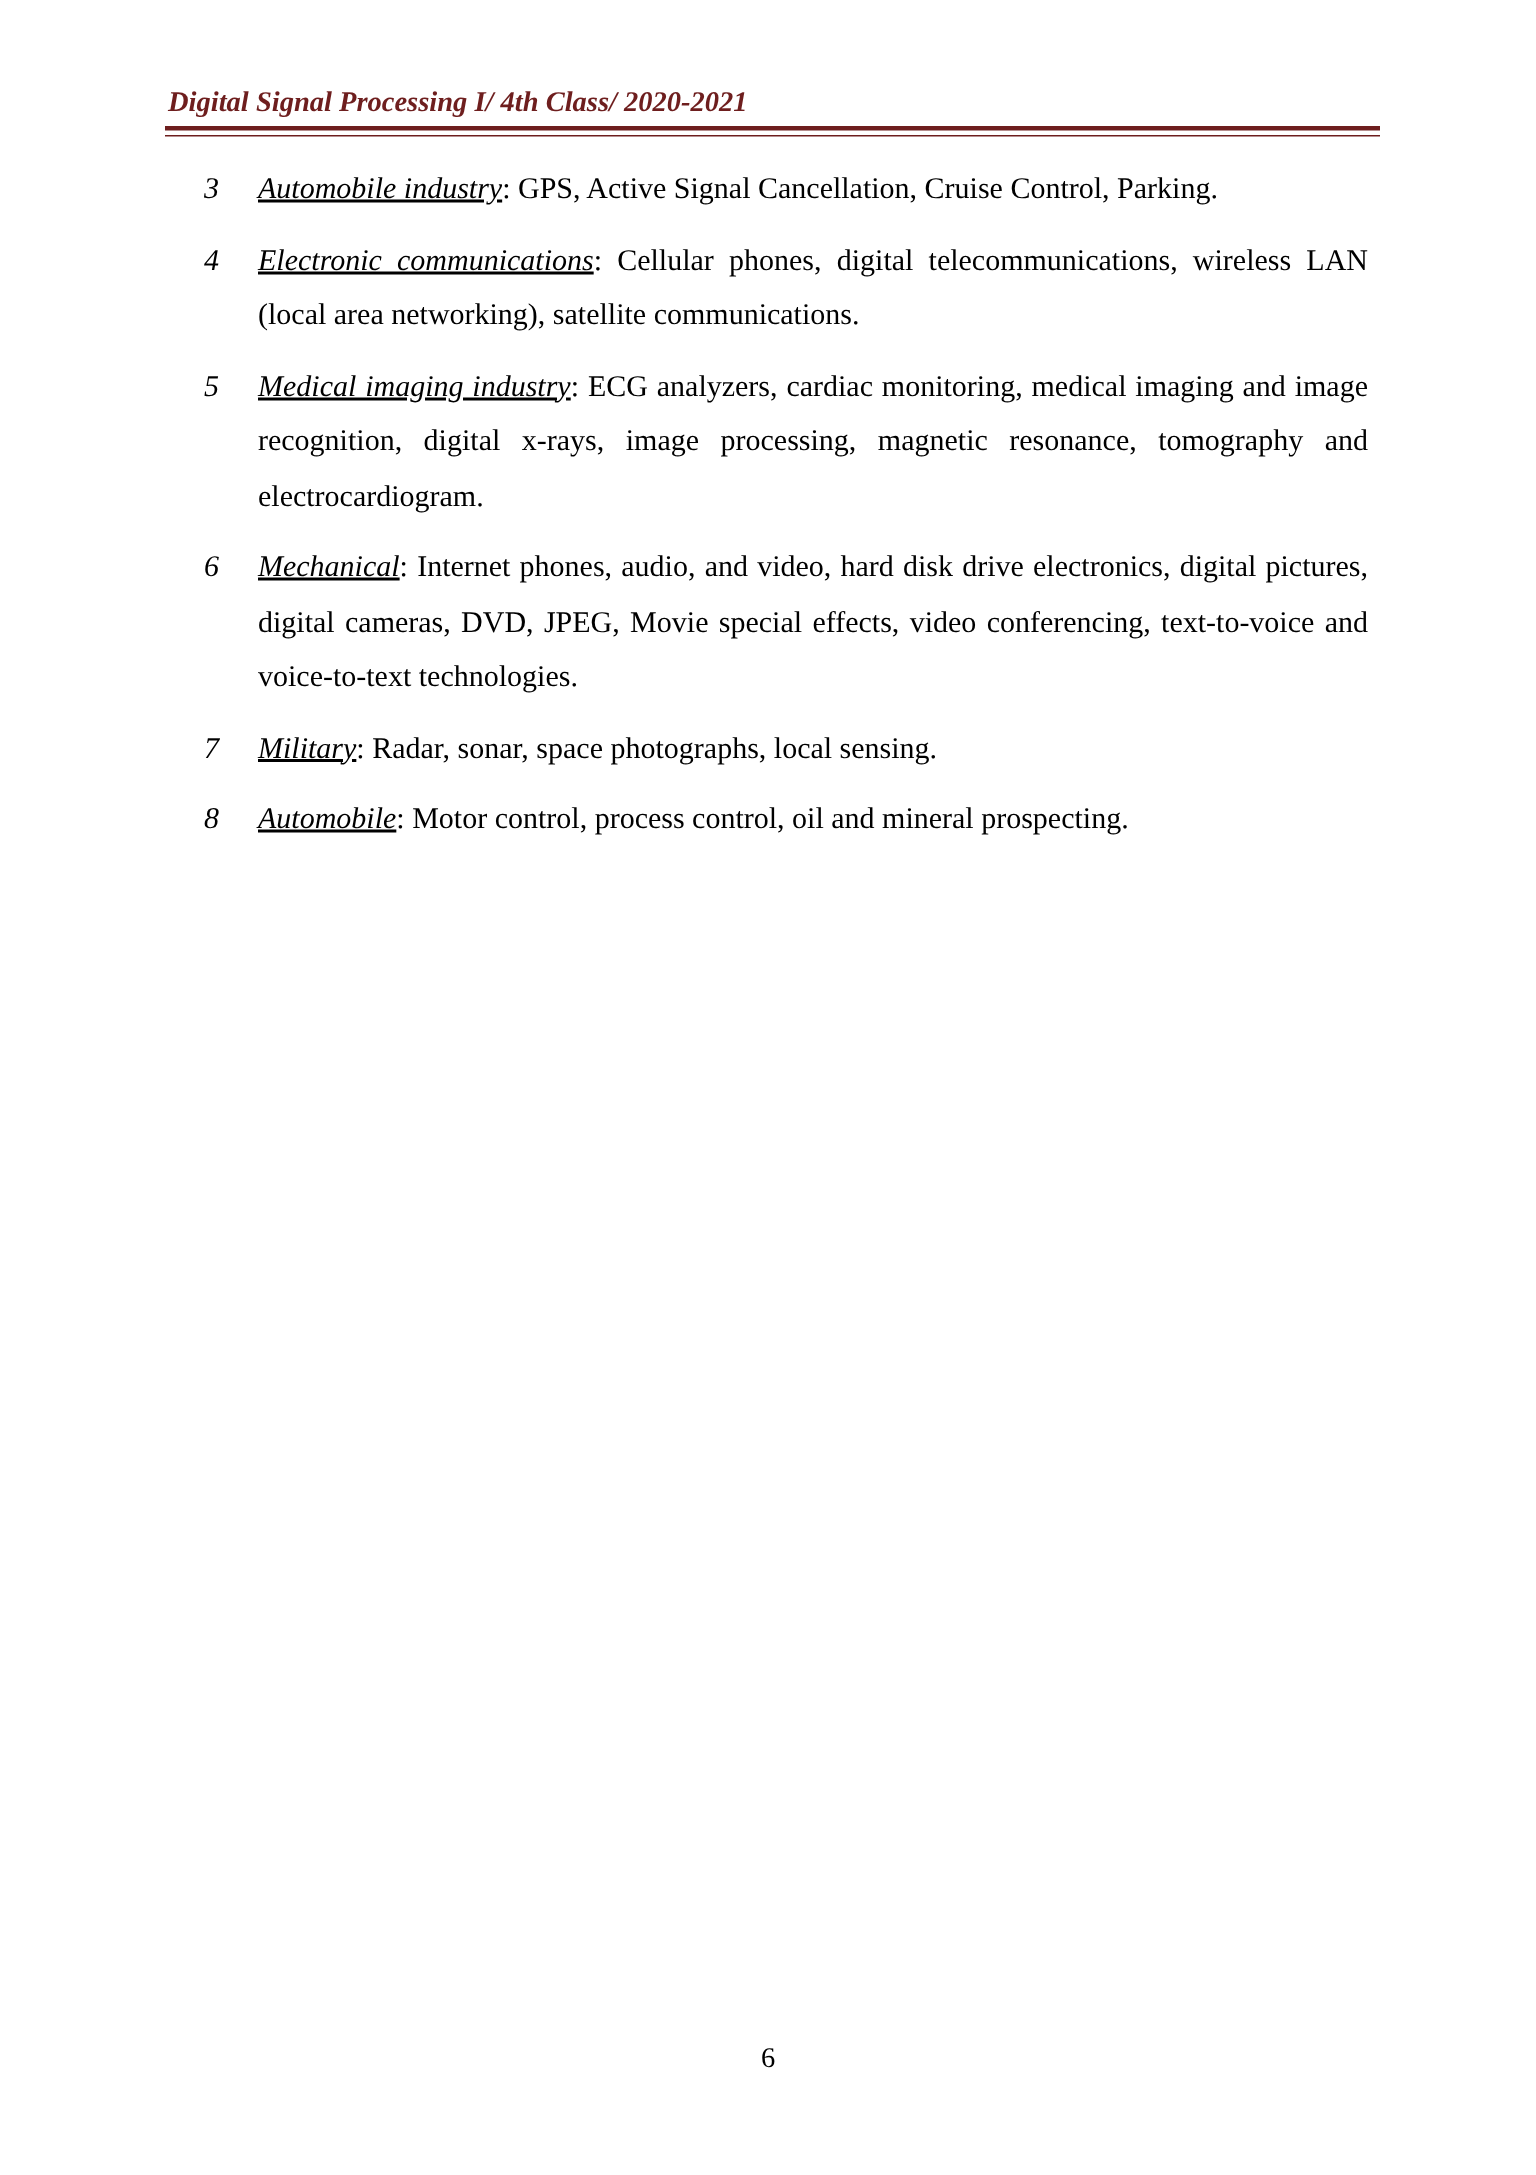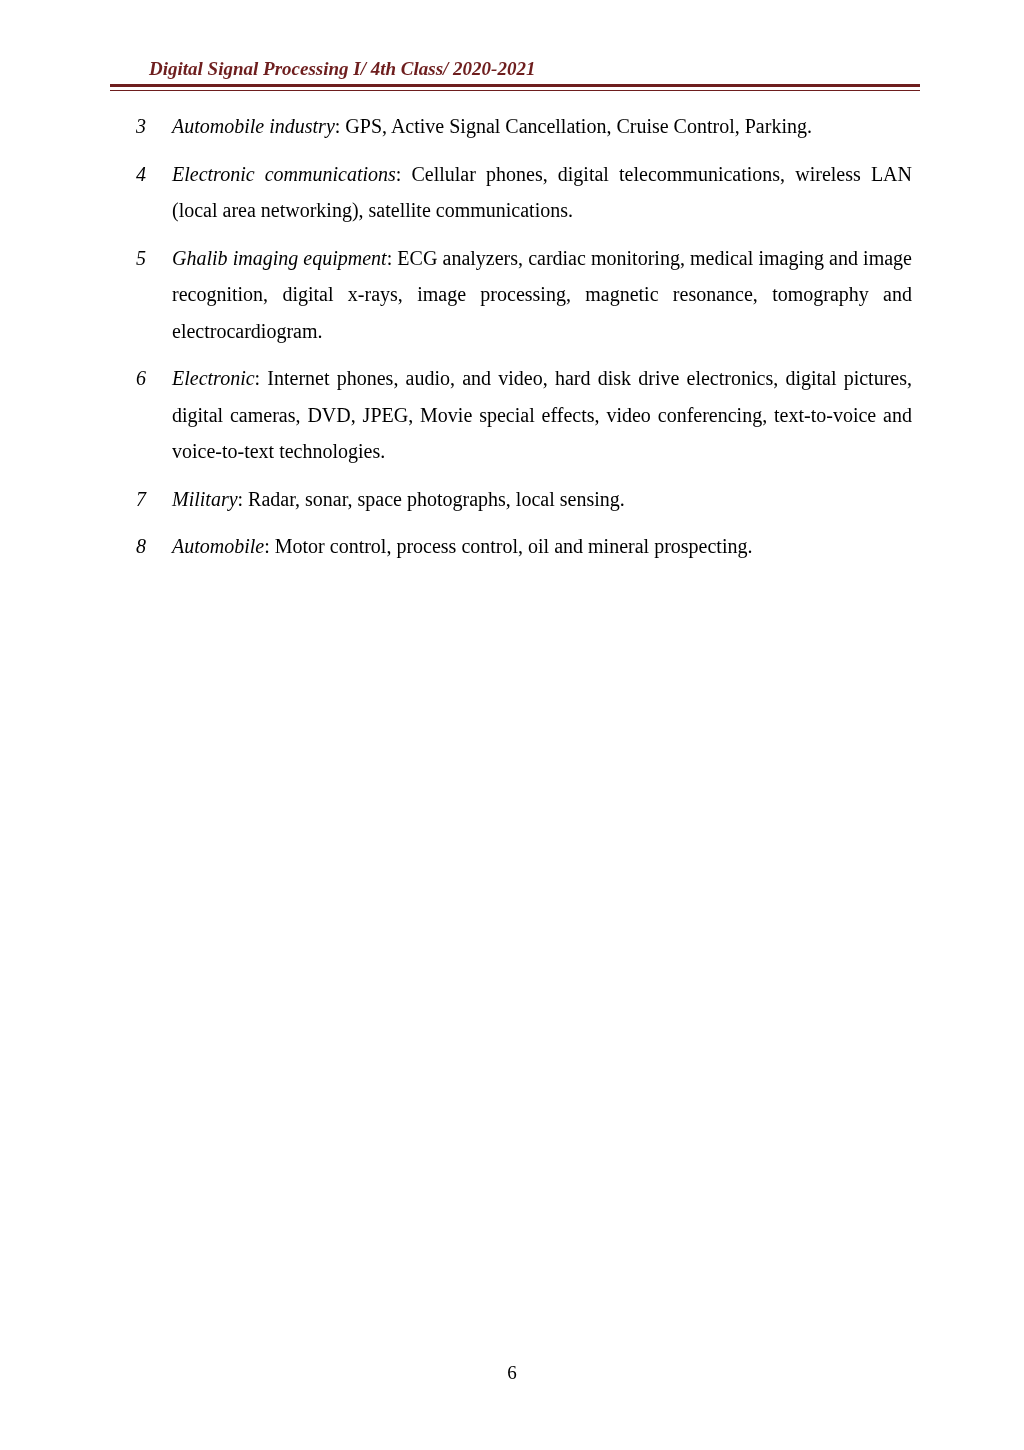--- a/index.html
+++ b/index.html
@@ -21,21 +21,20 @@
     top: 58px;
     left: 112px;
     right: 106px;
     display: flex;
     justify-content: space-between;
     align-items: baseline;
     font-size: 19px;
     font-weight: bold;
     font-style: italic;
     color: #6e1e1e;
-    margin-left: 37px;
   }
   .header-rule {
     position: absolute;
     top: 84px;
     left: 110px;
     right: 104px;
     height: 3px;
     border-top: 3px solid #6e1e1e;
     border-bottom: 1px solid #6e1e1e;
   }
@@ -54,20 +53,21 @@
   .item-number {
     flex: 0 0 36px;
     font-style: italic;
   }
   .item-body {
     flex: 1;
     text-align: justify;
   }
   .item-term {
     font-style: italic;
+    text-decoration: underline;
   }
   .page-footer {
     position: absolute;
     bottom: 66px;
     left: 0;
     width: 100%;
     text-align: center;
     font-size: 19px;
   }
 </style>
@@ -89,26 +89,26 @@
       <span class="item-body"><span class="item-term">Automobile industry</span><span>: GPS, Active Signal Cancellation, Cruise Control, Parking.</span></span>
     </div>
 
     <div class="list-item">
       <span class="item-number">4</span>
       <span class="item-body"><span class="item-term">Electronic communications</span><span>: Cellular phones, digital telecommunications, wireless LAN (local area networking), satellite communications.</span></span>
     </div>
 
     <div class="list-item">
       <span class="item-number">5</span>
-      <span class="item-body"><span class="item-term">Ghalib imaging equipment</span><span>: ECG analyzers, cardiac monitoring, medical imaging and image recognition, digital x-rays, image processing, magnetic resonance, tomography and electrocardiogram.</span></span>
+      <span class="item-body"><span class="item-term">Medical imaging industry</span><span>: ECG analyzers, cardiac monitoring, medical imaging and image recognition, digital x-rays, image processing, magnetic resonance, tomography and electrocardiogram.</span></span>
     </div>
 
     <div class="list-item">
       <span class="item-number">6</span>
-      <span class="item-body"><span class="item-term">Electronic</span><span>: Internet phones, audio, and video, hard disk drive electronics, digital pictures, digital cameras, DVD, JPEG, Movie special effects, video conferencing, text-to-voice and voice-to-text technologies.</span></span>
+      <span class="item-body"><span class="item-term">Mechanical</span><span>: Internet phones, audio, and video, hard disk drive electronics, digital pictures, digital cameras, DVD, JPEG, Movie special effects, video conferencing, text-to-voice and voice-to-text technologies.</span></span>
     </div>
 
     <div class="list-item">
       <span class="item-number">7</span>
       <span class="item-body"><span class="item-term">Military</span><span>: Radar, sonar, space photographs, local sensing.</span></span>
     </div>
 
     <div class="list-item">
       <span class="item-number">8</span>
       <span class="item-body"><span class="item-term">Automobile</span><span>: Motor control, process control, oil and mineral prospecting.</span></span>

